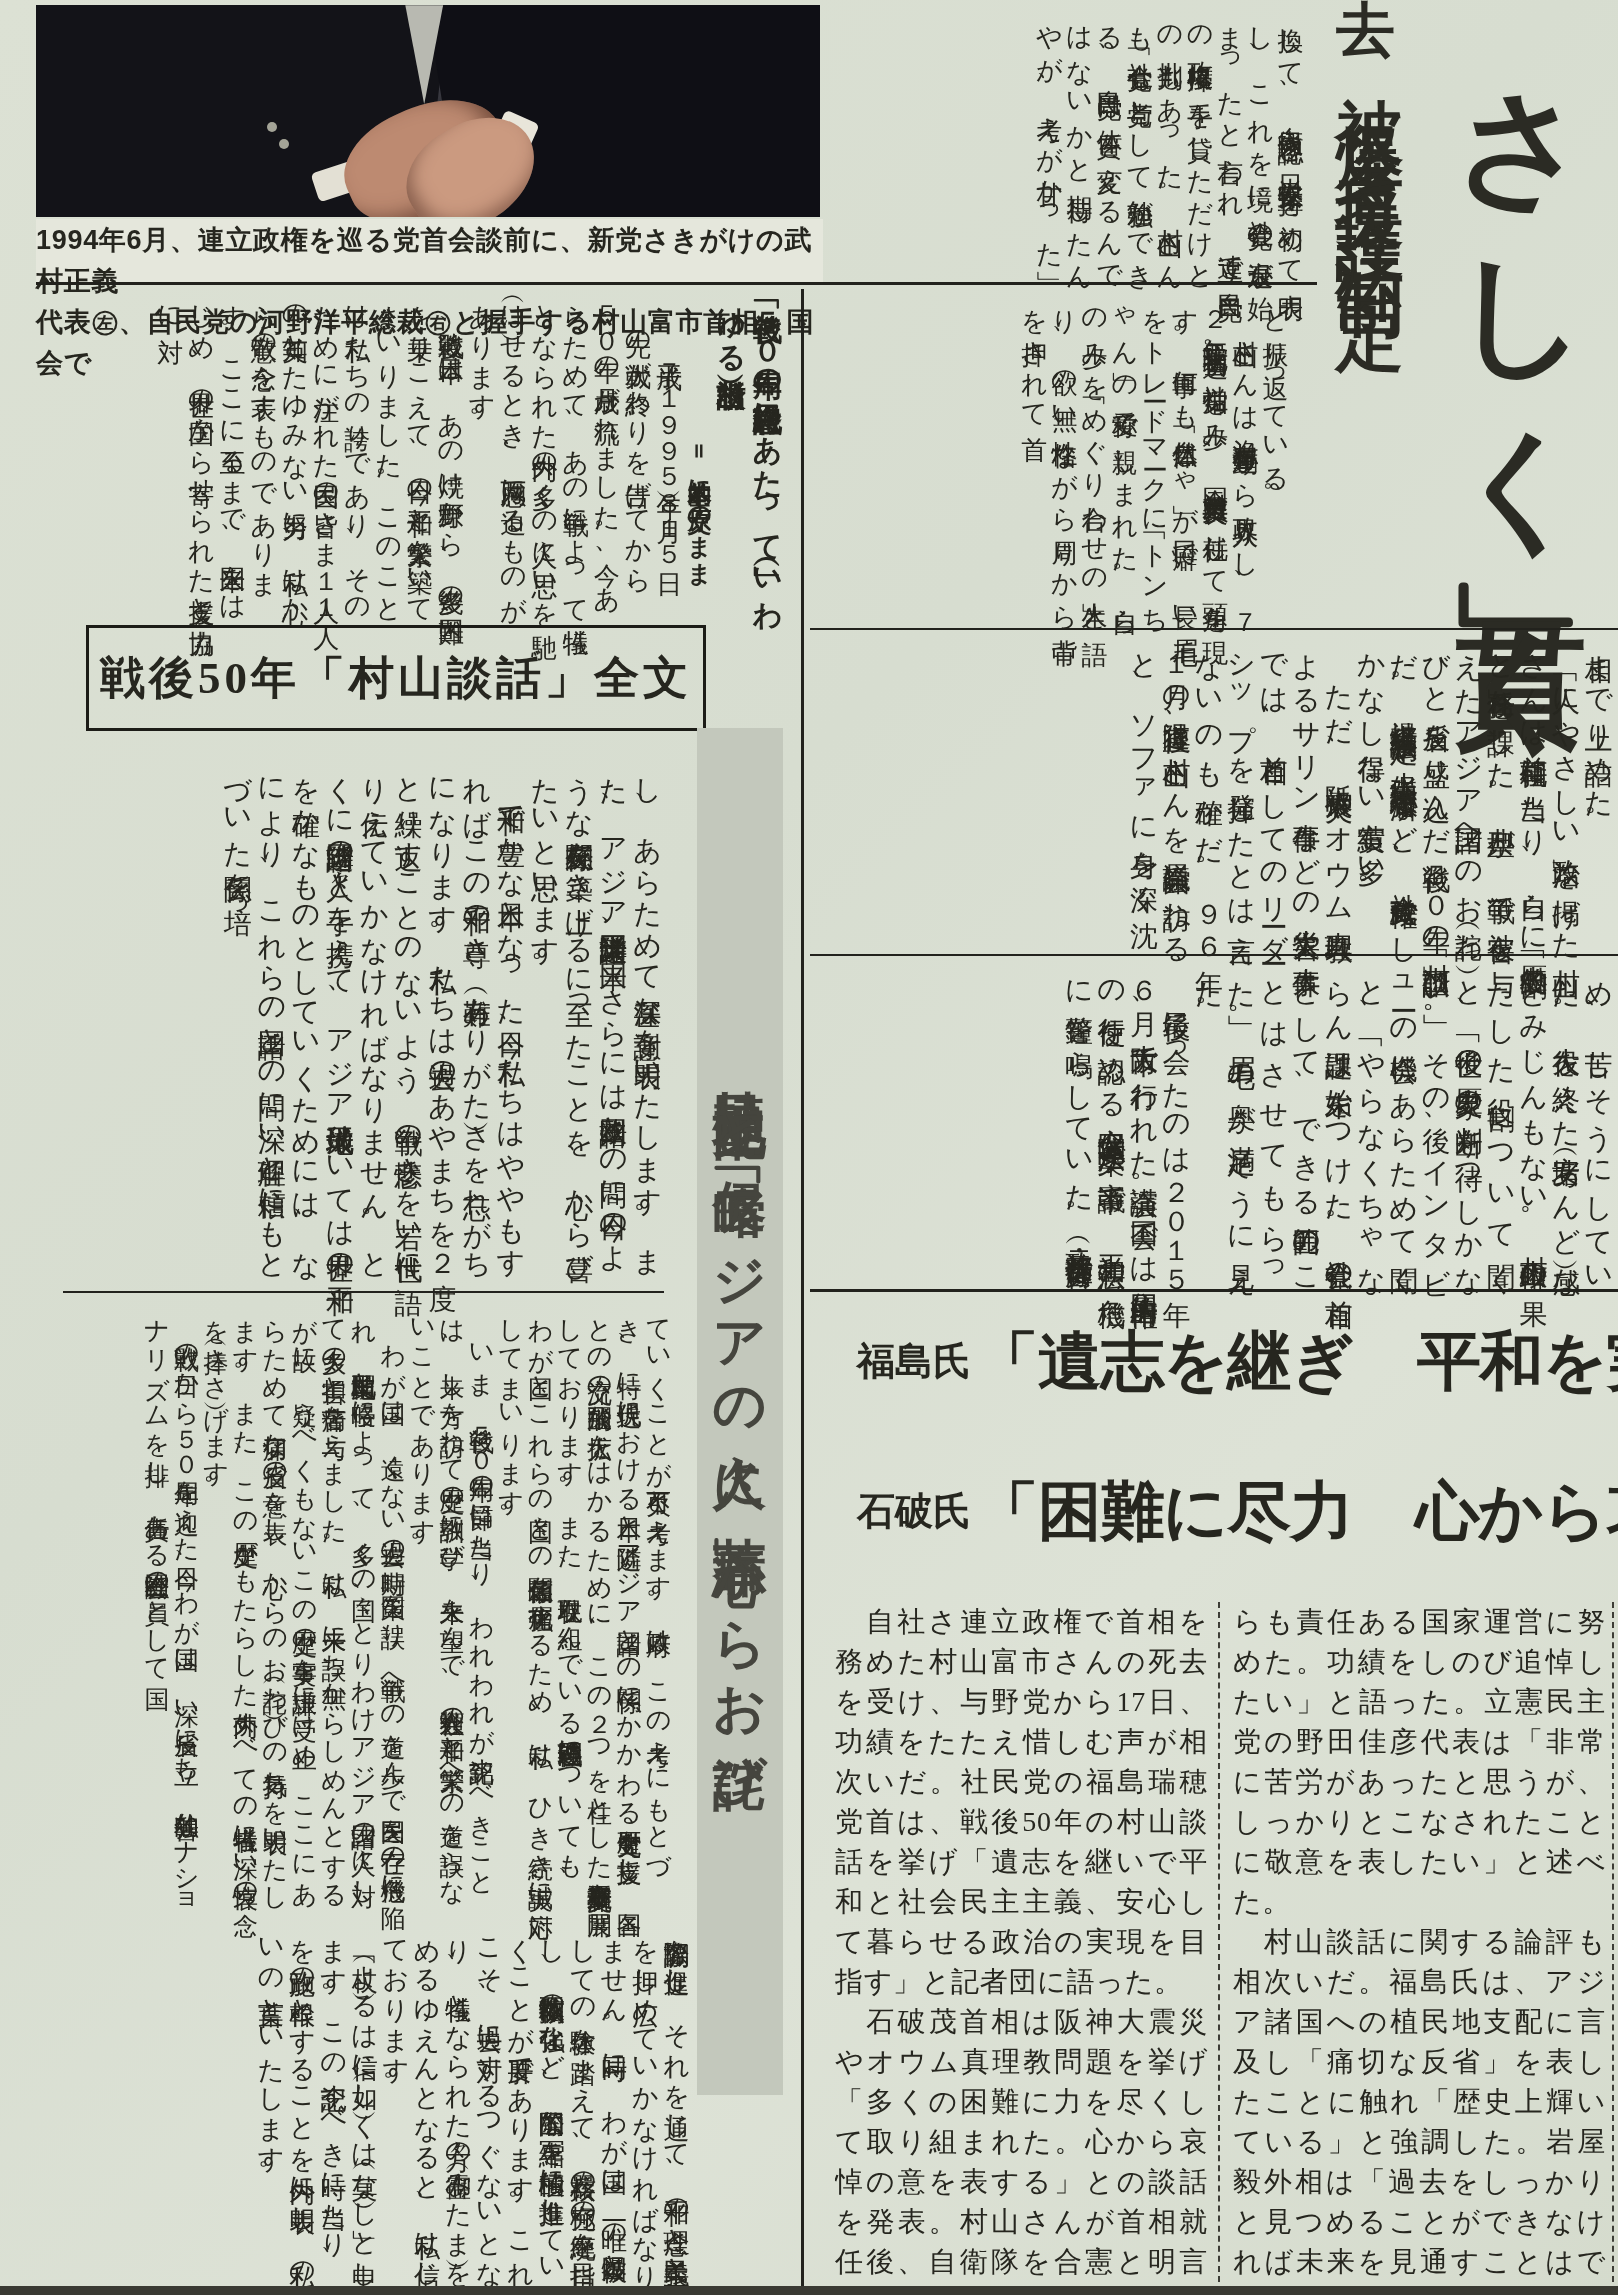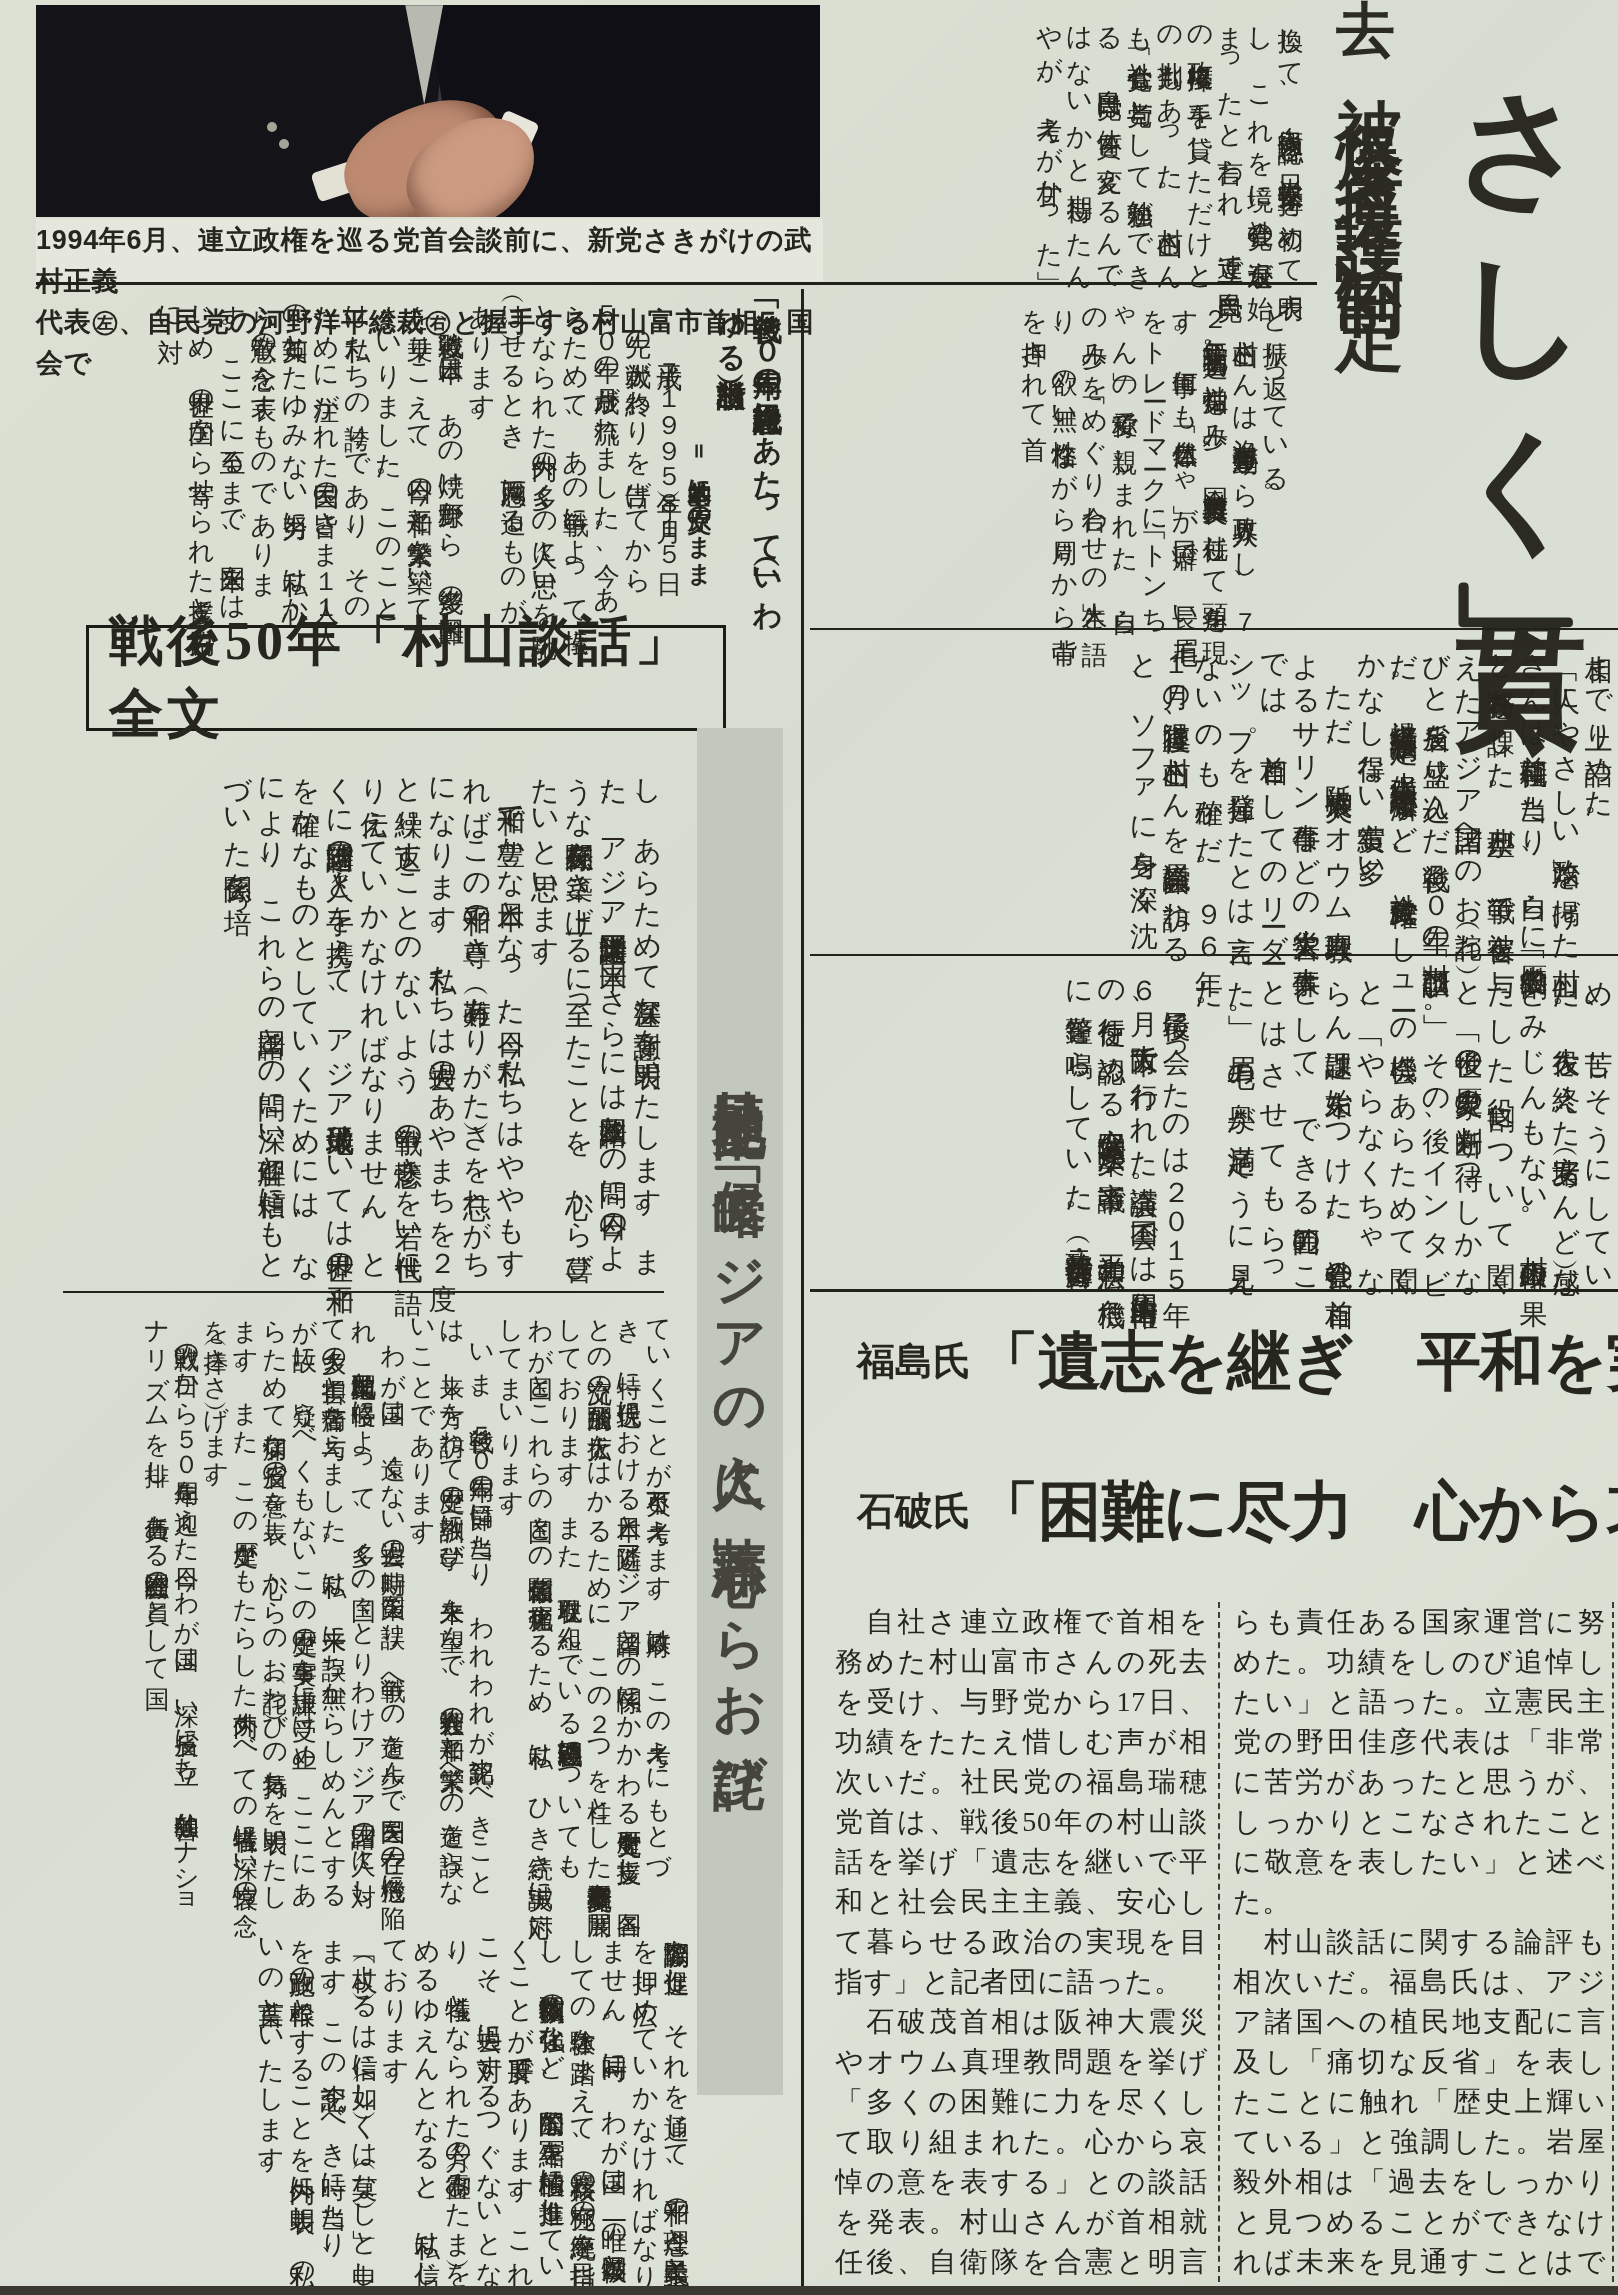--- a/index.html
+++ b/index.html
@@ -39,21 +39,21 @@
   #ob1{left:857px;top:8px;width:448px;height:270px;}
   #ob2{left:814px;top:291px;width:476px;height:331px;}
   #ob3{left:814px;top:634px;width:800px;height:316px;font-size:28px;}
   #ob4{left:814px;top:961px;width:800px;height:320px;font-size:28px;}
   
   #st-band1{left:38px;top:287px;width:748px;height:329px;font-size:26px;line-height:1.2;}
   #st-band1 .hd{font-size:29px;font-weight:bold;line-height:1.25;padding-top:4px;}
   #st-band1 .hnote{font-size:24px;font-weight:bold;line-height:1.2;padding-top:152px;}
   #st-band1 .dt{padding-top:58px;}
   #box-title{left:86px;top:625px;width:614px;height:100px;border:3.3px solid #1c1c17;
-    display:flex;align-items:center;justify-content:center;font-size:54px;font-weight:bold;letter-spacing:4px;padding-left:20px;}
+    display:flex;align-items:center;justify-content:center;font-size:45px;font-weight:bold;letter-spacing:4px;}
   #st-band2{left:63px;top:758px;width:601px;height:524px;font-size:28px;line-height:1.22;}
   #st-band3{left:40px;top:1302px;width:633px;height:607px;font-size:25px;line-height:1.18;}
   #st-band4{left:40px;top:1921px;width:652px;height:369px;font-size:26px;line-height:1.2;}
   
   #graybar{left:697px;top:728px;width:86px;height:1367px;background:#c3c8bc;}
   #colonial-headline{left:697px;top:737px;width:86px;height:1357px;font-size:53px;line-height:86px;
     font-weight:bold;letter-spacing:5.3px;color:#45453e;text-align:center;}
   
   .rx-line{left:857px;width:758px;display:flex;align-items:center;gap:4px;}
   #rx1{top:1318px;}

